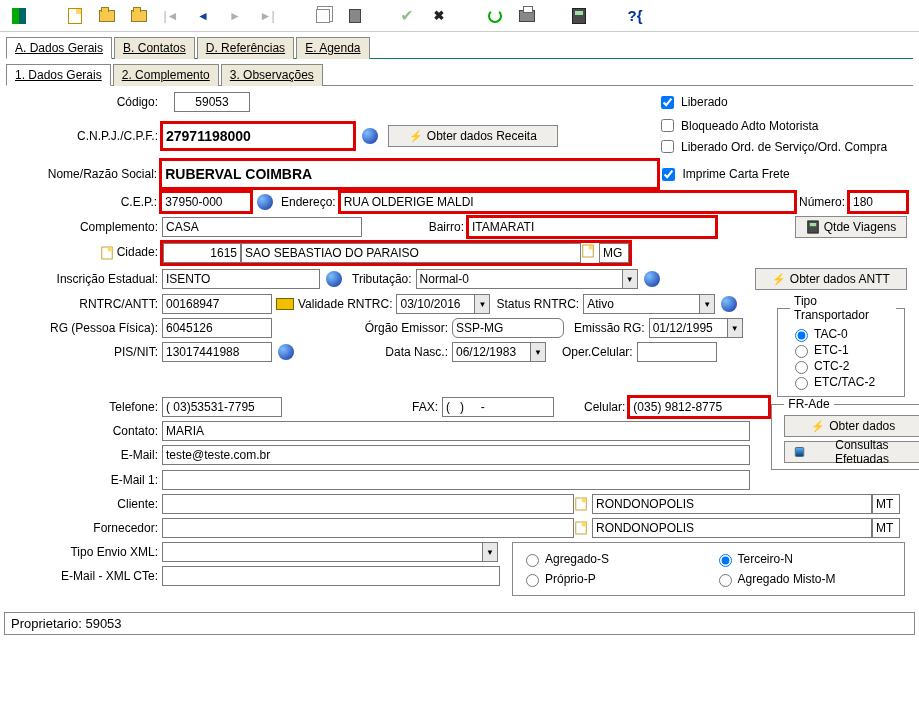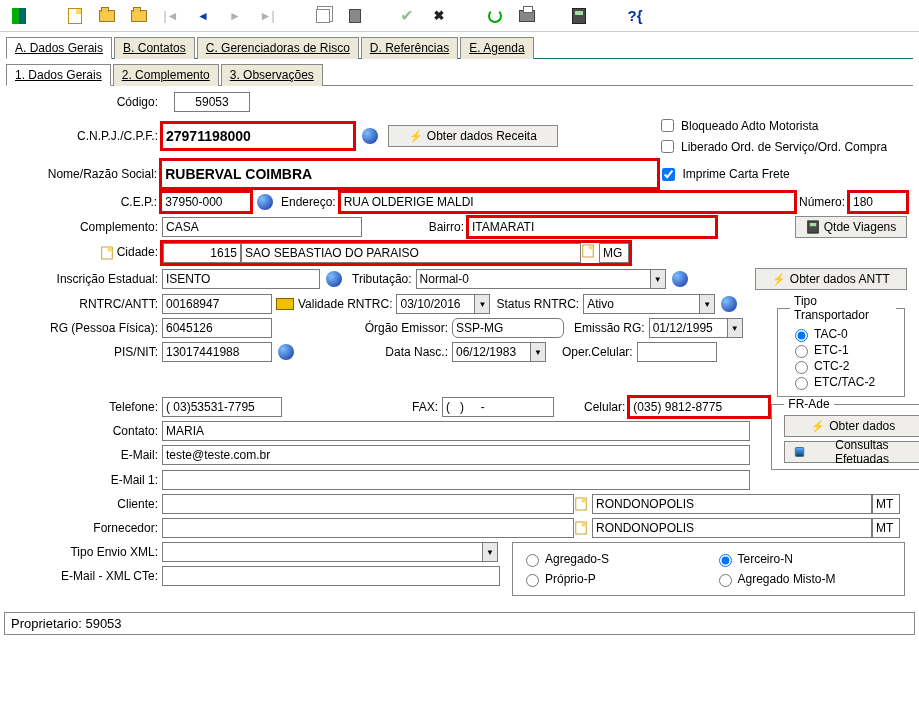--- a/index.html
+++ b/index.html
@@ -96,36 +96,41 @@
       <span class="calc-icon"></span>
     </span>
   <span style="width:10px"></span>
   <span class="tb-icon help-icon">?{</span>
 </div>
 
 <div class="main-tabs">
   <div class="tab-bar">
     <div class="tab active"><span class="underline">A. Dados Gerais</span></div>
     <div class="tab"><span class="underline">B. Contatos</span></div>
-    <div class="tab"><span class="underline">C. Gerenciadoras de Risco</span></div>
     <div class="tab"><span class="underline">D. Referências</span></div>
     <div class="tab"><span class="underline">E. Agenda</span></div>
   </div>
   <div class="subtab-bar">
     <div class="tab active"><span class="underline">1. Dados Gerais</span></div>
     <div class="tab"><span class="underline">2. Complemento</span></div>
     <div class="tab"><span class="underline">3. Observações</span></div>
   </div>
 
   <div class="form-area">
 
     <div class="row">
       <span class="lbl" style="width:150px">Código:</span>
       <input type="text" style="width: 76px; text-align: center; margin-left: 12px;" value="59053">
       <div style="flex:1"></div>
+      <div style="display:flex;flex-direction:column;gap:2px;width:250px">
+        <label class="chk">
+            <input type="checkbox" checked="" style="">
+            <span>Liberado</span>
+          </label>
+      </div>
     </div>
 
     <div class="row">
       <span class="lbl" style="width:150px">C.N.P.J./C.P.F.:</span>
       <input type="text" class="red-outline" style="width: 192px; font-weight: bold; font-size: 14px; height: 26px;" value="27971198000">
       <span style="width:8px"></span>
       <span class="globe"></span>
       <span style="width:10px"></span>
       <button class="btn btn-wide">
           <span class="lightning">⚡</span>
@@ -194,21 +199,21 @@
     </div>
 
     <div class="row">
       <span class="lbl" style="width:150px">Inscrição Estadual:</span>
       <input type="text" style="width: 158px;" value="ISENTO">
       <span style="width:6px"></span>
       <span class="globe"></span>
       <span style="width:10px"></span>
       <span class="lbl">Tributação:</span>
       <div class="dd">
-        <input type="text" style="width: 234px;" value="Normal-0">
+        <input type="text" style="width: 206px;" value="Normal-0">
         <span class="arrow">▼</span>
       </div>
       <span style="width:6px"></span>
       <span class="globe"></span>
       <div style="flex:1"></div>
       <button class="btn" style="width:152px">
           <span class="lightning">⚡</span>
           <span>Obter dados ANTT</span>
         </button>
     </div>

